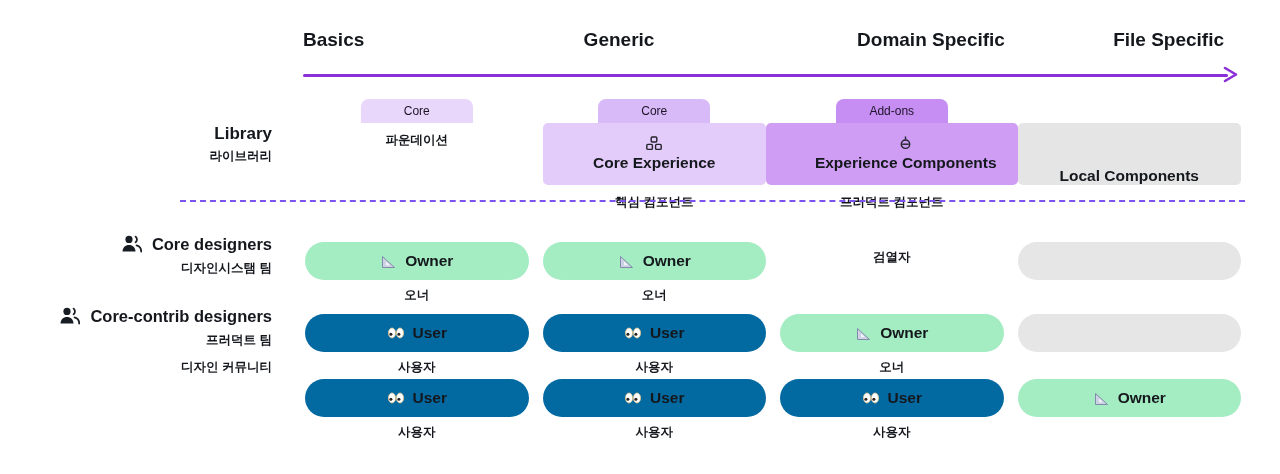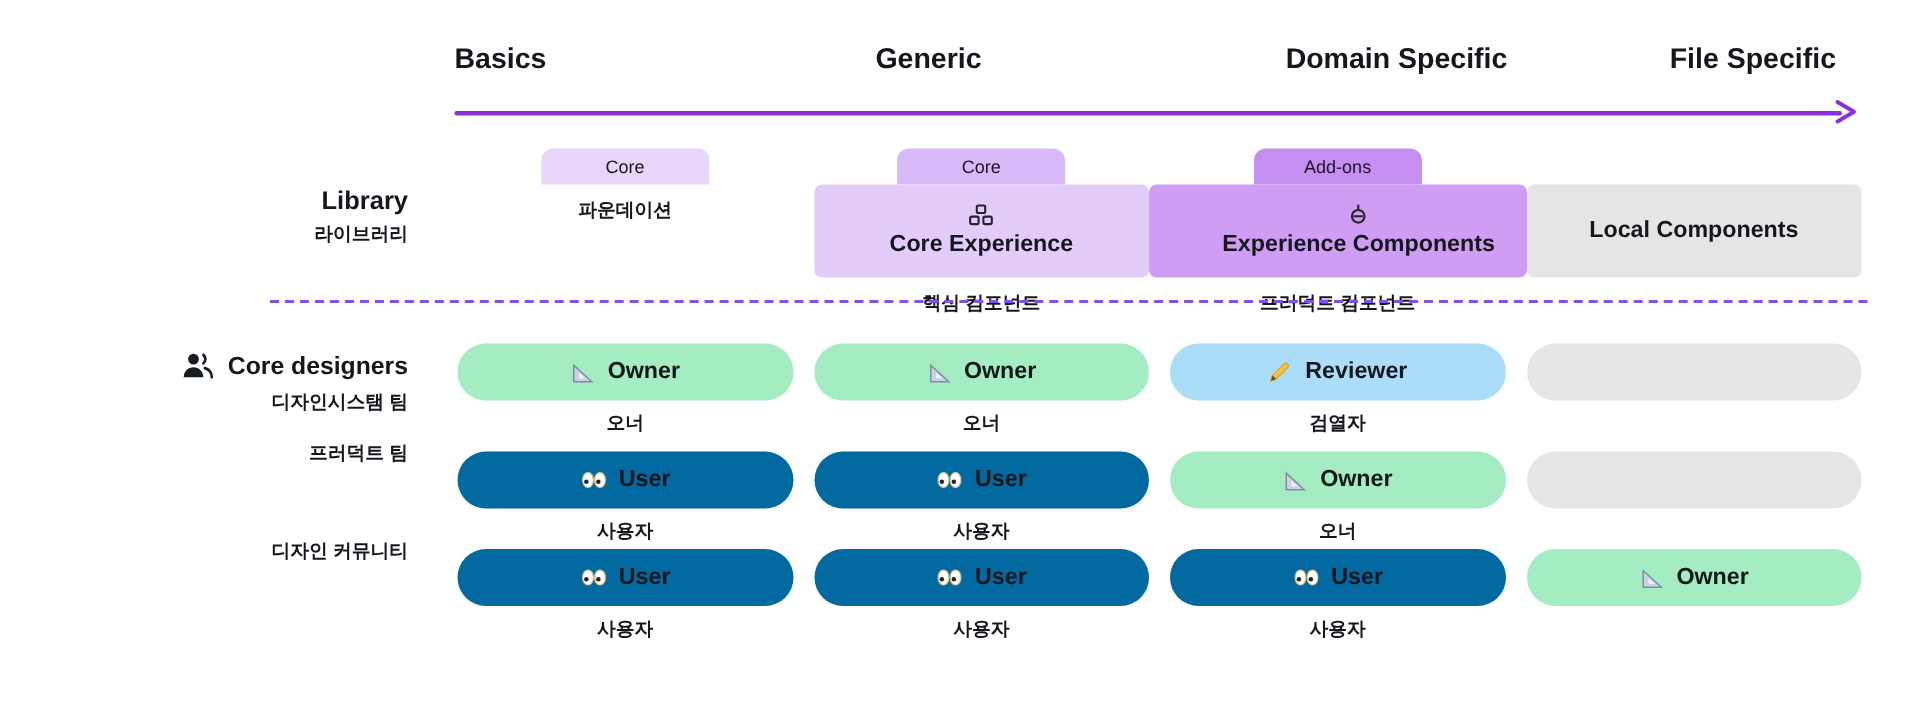--- a/index.html
+++ b/index.html
@@ -25,31 +25,31 @@
   .sub-kr{font-size:12.5px;font-weight:700;margin-top:4px;}
   .card{display:flex;flex-direction:column;align-items:center;}
   .card-tab{width:112px;height:24px;border-radius:8px 8px 0 0;display:flex;align-items:center;justify-content:center;font-size:12px;color:#1c1426;}
   .card-tab.hidden{visibility:hidden;}
   .card-body{width:100%;height:62px;border-radius:5px;display:flex;flex-direction:column;align-items:center;justify-content:center;gap:3px;}
   .card-title{font-size:15.5px;font-weight:700;}
   .card-cap{margin-top:9px;font-size:12.5px;font-weight:700;min-height:15px;}
   .c1 .card-body{background:#f2e6fd;} .c1 .card-tab{background:#e9d6fb;}
   .c2 .card-body{background:#e3cbfa;} .c2 .card-tab{background:#d9baf8;}
   .c3 .card-body{background:#cf9df4;padding-left:28px;} .c3 .card-tab{background:#c68df2;}
-  .c4 .card-body{background:#e5e5e5;}
+  .c4 .card-body{background:#e5e5e5;justify-content:flex-end;}
   .card-ico{height:15px;display:flex;align-items:center;}
   
   .dashed{position:absolute;left:180px;top:200px;width:1065px;border-top:2px dashed #7d53f0;}
   
   .role-row{position:absolute;left:0;width:1280px;}
   .r1{top:225px;} .r2{top:297px;} .r3{top:362px;}
   .role-label{top:0;}
   .role-title-line{height:38px;display:flex;align-items:center;gap:9px;}
   .role-title{font-size:16.5px;font-weight:700;white-space:nowrap;}
-  .pill-grid{top:4px;}
+  .pill-grid{top:17px;}
   .cell{display:flex;flex-direction:column;align-items:center;}
   .pill{width:100%;height:38px;border-radius:19px;display:flex;align-items:center;justify-content:center;gap:8px;font-size:15.5px;font-weight:700;color:#14171c;}
   .pill-green{background:#a4ecc2;}
   .pill-yellow{background:#0369a1;}
   .pill-blue{background:#abdcf8;}
   .pill-gray{background:#e6e6e6;}
   .cell-cap{margin-top:7px;font-size:12.5px;font-weight:700;min-height:15px;}
   .pico{display:flex;align-items:center;}
 </style>
 </head>
@@ -160,40 +160,43 @@
               <svg width="17" height="16" viewBox="0 0 17 16">
                 <path d="M2.5 14.5h12L2.5 3.5z" fill="#ccd2e4" stroke="#818ca9" stroke-width="1"></path>
                 <path d="M6 12.2h4.1L6 8.4z" fill="#ffffff" fill-opacity="0.75"></path>
               </svg>
             </span>
           <span>Owner</span>
         </div>
         <div class="cell-cap">오너</div>
       </div>
       <div class="cell">
-        <div class="pill pill-blue">
-          <span class="pico">
-              <svg width="17" height="16" viewBox="0 0 17 16">
-                <path d="M2.2 14l1.2-3.7L11 2.6a1.7 1.7 0 012.4 2.4L5.8 12.6z" fill="#f6c445" stroke="#d9a32a" stroke-width="0.8"></path>
-                <path d="M2.2 14l3.6-1.3-2.4-2.4z" fill="#6b4a2b"></path>
-              </svg>
-            </span>
-          <span>Reviewer</span>
-        </div>
         <div class="cell-cap">검열자</div>
       </div>
       <div class="cell">
         <div class="pill pill-gray"></div>
         <div class="cell-cap"></div>
       </div>
     </div>
   </div>
 
   <div class="role-row r2">
     <div class="side-label role-label">
+      <div class="role-title-line">
+        <span class="pico">
+          <svg width="22" height="20" viewBox="0 0 22 20">
+              <g fill="#181d23">
+                <circle cx="8" cy="5.4" r="3.6"></circle>
+                <path d="M1.5 17.5c0-3.9 2.9-6.6 6.5-6.6s6.5 2.7 6.5 6.6z"></path>
+              </g>
+              <path d="M14.6 2.6a3.6 3.6 0 010 5.6 M15.6 11.4c2.8 0.8 4.6 3.1 4.6 6.1" fill="none" stroke="#181d23" stroke-width="1.8" stroke-linecap="round"></path>
+            </svg>
+        </span>
+        <span class="role-title">Core-contrib designers</span>
+      </div>
       <div class="sub-kr" style="margin-top:-3px;">프러덕트 팀</div>
     </div>
     <div class="grid pill-grid">
       <div class="cell">
         <div class="pill pill-yellow">
           <span class="pico">
               <svg width="18" height="14" viewBox="0 0 18 14">
                 <g>
                   <ellipse cx="5" cy="7" rx="3.6" ry="5" fill="#fff" stroke="#d9c08c" stroke-width="0.8"></ellipse>
                   <ellipse cx="13" cy="7" rx="3.6" ry="5" fill="#fff" stroke="#d9c08c" stroke-width="0.8"></ellipse>

